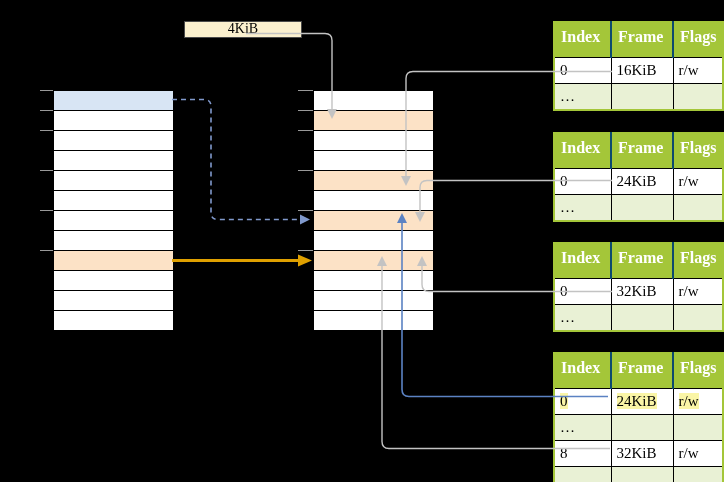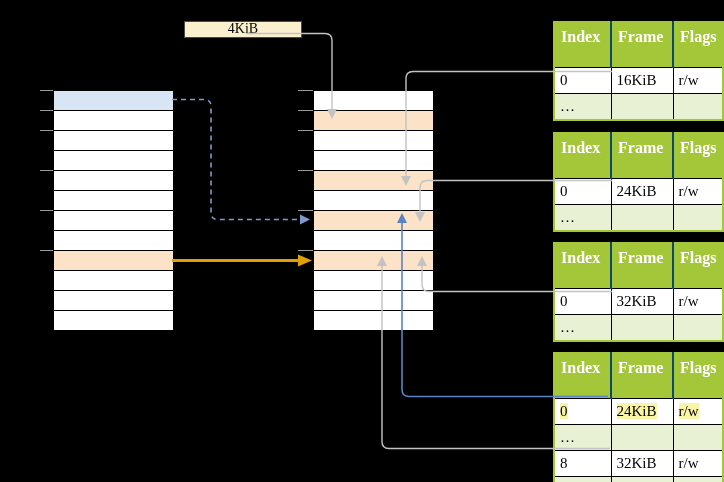--- a/index.html
+++ b/index.html
@@ -20,21 +20,21 @@
   .mem-row:last-child{border-bottom:none;height:19px;}
   .mem-row.blue{background:var(--highlight-blue);}
   .mem-row.orange{background:var(--highlight-orange);}
 
   
   .pt{position:absolute;left:553px;}
   .pt-0{top:21px}.pt-1{top:132px}.pt-2{top:242px}.pt-3{top:352px}
   .pt table{border-collapse:collapse;border:2px solid var(--table-header-green);
     background:#fff;table-layout:fixed;}
   .pt th{background:var(--table-header-green);color:#fff;font-weight:bold;
-    font-size:16px;height:27px;padding:0 0 17px 6px;text-align:left;}
+    font-size:16px;height:27px;padding:0 0 7px 6px;text-align:left;}
   .pt th + th{border-left:2px solid #0c4a6e;}
   .pt td{font-size:15px;height:25px;padding:0 0 0 5px;border:1px solid #000;
     color:#000;vertical-align:middle;overflow:hidden;white-space:nowrap;}
   .pt tbody tr.alt td{background:var(--table-row-green);}
   .pt .c0{width:49px}.pt .c1{width:54px}.pt .c2{width:42px}
   .mark{background:var(--mark-yellow);}
 
   
   svg.overlay{position:absolute;left:0;top:0;width:724px;height:482px;
     pointer-events:none;}

